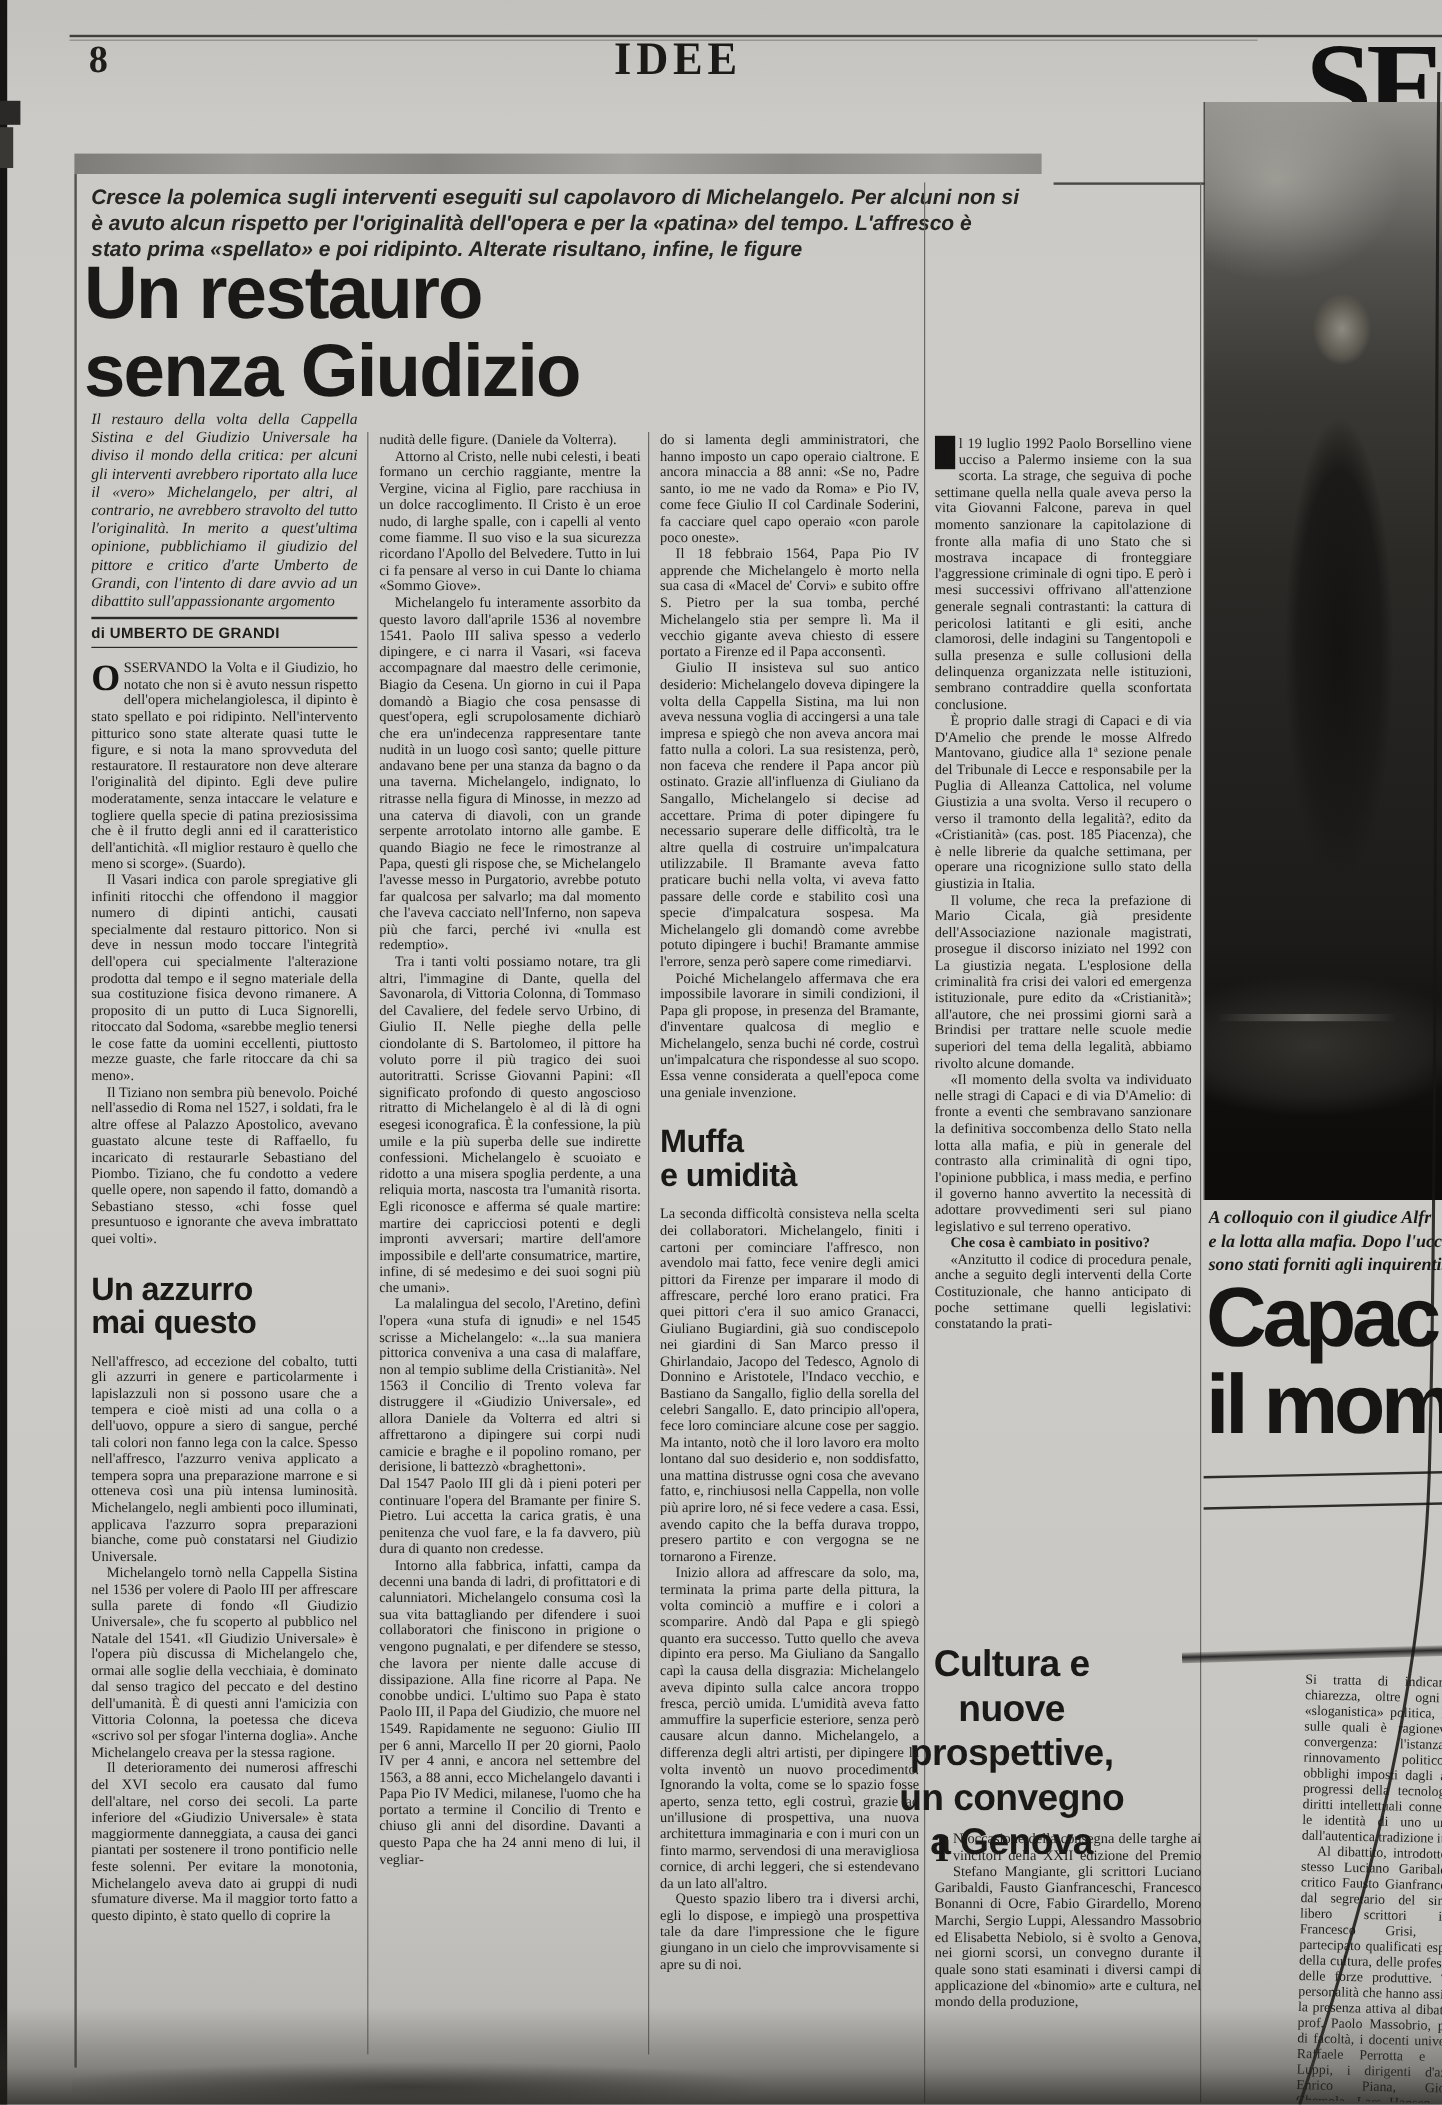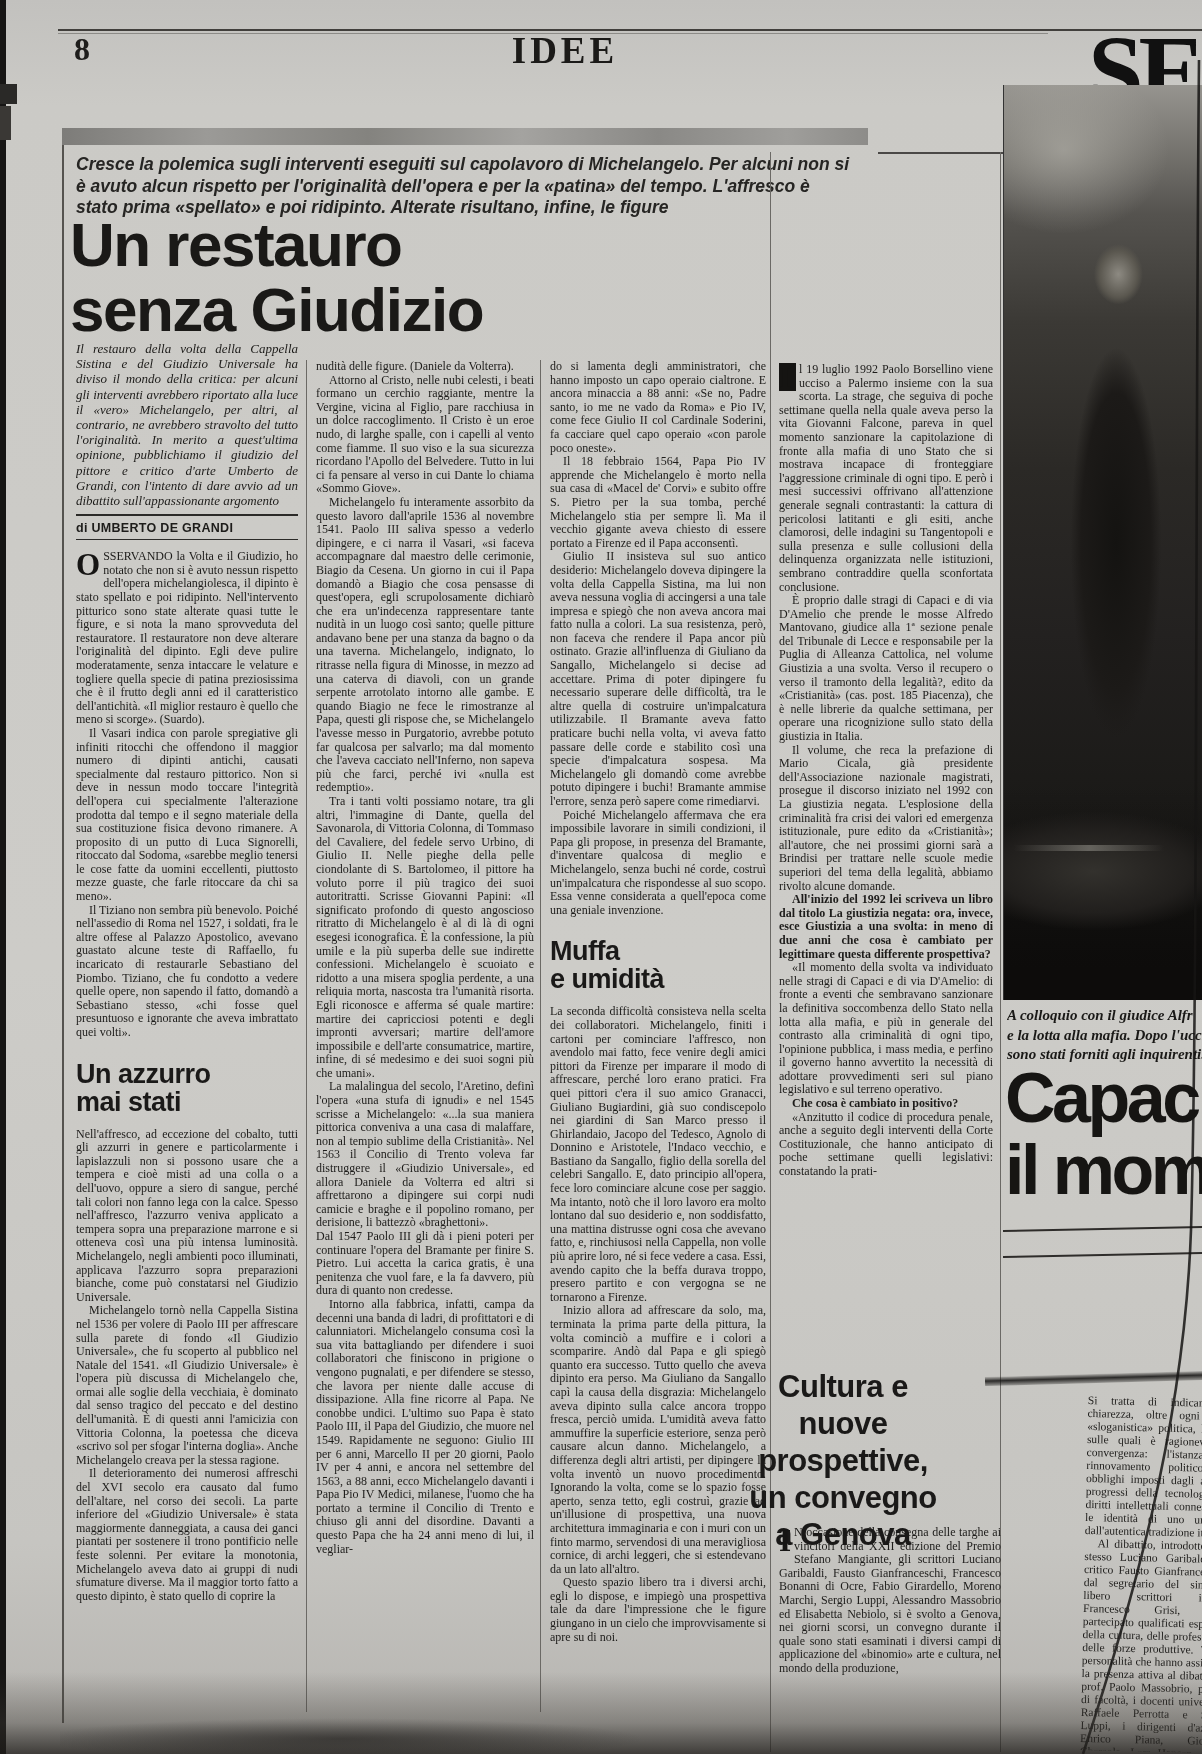--- a/index.html
+++ b/index.html
@@ -103,21 +103,21 @@
   <div class="abs col" style="left:76px;top:341px;width:222px;height:1360px;">
     <p class="intro">Il restauro della volta della Cappella Sistina e del Giudizio Universale ha diviso il mondo della critica: per alcuni gli interventi avrebbero riportato alla luce il «vero» Michelangelo, per altri, al contrario, ne avrebbero stravolto del tutto l'originalità. In merito a quest'ultima opinione, pubblichiamo il giudizio del pittore e critico d'arte Umberto de Grandi, con l'intento di dare avvio ad un dibattito sull'appassionante argomento</p>
     <div class="byline">di UMBERTO DE GRANDI</div>
     <p class="noindent">
       <span class="dropcap">O</span><span>SSERVANDO la Volta e il Giudizio, ho notato che non si è avuto nessun rispetto dell'opera michelangiolesca, il dipinto è stato spellato e poi ridipinto. Nell'intervento pitturico sono state alterate quasi tutte le figure, e si nota la mano sprovveduta del restauratore. Il restauratore non deve alterare l'originalità del dipinto. Egli deve pulire moderatamente, senza intaccare le velature e togliere quella specie di patina preziosissima che è il frutto degli anni ed il caratteristico dell'antichità. «Il miglior restauro è quello che meno si scorge». (Suardo).</span>
     </p>
     <p>Il Vasari indica con parole spregiative gli infiniti ritocchi che offendono il maggior numero di dipinti antichi, causati specialmente dal restauro pittorico. Non si deve in nessun modo toccare l'integrità dell'opera cui specialmente l'alterazione prodotta dal tempo e il segno materiale della sua costituzione fisica devono rimanere. A proposito di un putto di Luca Signorelli, ritoccato dal Sodoma, «sarebbe meglio tenersi le cose fatte da uomini eccellenti, piuttosto mezze guaste, che farle ritoccare da chi sa meno».</p>
     <p>Il Tiziano non sembra più benevolo. Poiché nell'assedio di Roma nel 1527, i soldati, fra le altre offese al Palazzo Apostolico, avevano guastato alcune teste di Raffaello, fu incaricato di restaurarle Sebastiano del Piombo. Tiziano, che fu condotto a vedere quelle opere, non sapendo il fatto, domandò a Sebastiano stesso, «chi fosse quel presuntuoso e ignorante che aveva imbrattato quei volti».</p>
     <div class="subhead">
       <div>Un azzurro</div>
-      <div>mai stati</div>
+      <div>mai questo</div>
     </div>
     <p class="noindent">Nell'affresco, ad eccezione del cobalto, tutti gli azzurri in genere e particolarmente i lapislazzuli non si possono usare che a tempera e cioè misti ad una colla o a dell'uovo, oppure a siero di sangue, perché tali colori non fanno lega con la calce. Spesso nell'affresco, l'azzurro veniva applicato a tempera sopra una preparazione marrone e si otteneva così una più intensa luminosità. Michelangelo, negli ambienti poco illuminati, applicava l'azzurro sopra preparazioni bianche, come può constatarsi nel Giudizio Universale.</p>
     <p>Michelangelo tornò nella Cappella Sistina nel 1536 per volere di Paolo III per affrescare sulla parete di fondo «Il Giudizio Universale», che fu scoperto al pubblico nel Natale del 1541. «Il Giudizio Universale» è l'opera più discussa di Michelangelo che, ormai alle soglie della vecchiaia, è dominato dal senso tragico del peccato e del destino dell'umanità. È di questi anni l'amicizia con Vittoria Colonna, la poetessa che diceva «scrivo sol per sfogar l'interna doglia». Anche Michelangelo creava per la stessa ragione.</p>
     <p>Il deterioramento dei numerosi affreschi del XVI secolo era causato dal fumo dell'altare, nel corso dei secoli. La parte inferiore del «Giudizio Universale» è stata maggiormente danneggiata, a causa dei ganci piantati per sostenere il trono pontificio nelle feste solenni. Per evitare la monotonia, Michelangelo aveva dato ai gruppi di nudi sfumature diverse. Ma il maggior torto fatto a questo dipinto, è stato quello di coprire la</p>
   </div>
 
   <div class="abs vrule" style="left:306px;top:360px;height:1352px;"></div>
 
   <div class="abs col" style="left:316px;top:360px;width:218px;height:1360px;">
     <p class="noindent">nudità delle figure. (Daniele da Volterra).</p>
@@ -147,21 +147,20 @@
 
   <div class="abs vrule" style="left:770px;top:152px;height:1600px;"></div>
   <div class="abs vrule" style="left:1000px;top:152px;height:1600px;"></div>
 
   <div class="abs col" style="left:779px;top:363px;width:214px;height:992px;">
     <p class="noindent">
       <span class="dropcap" style="background:#151412;color:#151412;margin-right:3px;width:14px;height:26px;overflow:hidden;">I</span><span>l 19 luglio 1992 Paolo Borsellino viene ucciso a Palermo insieme con la sua scorta. La strage, che seguiva di poche settimane quella nella quale aveva perso la vita Giovanni Falcone, pareva in quel momento sanzionare la capitolazione di fronte alla mafia di uno Stato che si mostrava incapace di fronteggiare l'aggressione criminale di ogni tipo. E però i mesi successivi offrivano all'attenzione generale segnali contrastanti: la cattura di pericolosi latitanti e gli esiti, anche clamorosi, delle indagini su Tangentopoli e sulla presenza e sulle collusioni della delinquenza organizzata nelle istituzioni, sembrano contraddire quella sconfortata conclusione.</span>
     </p>
     <p>È proprio dalle stragi di Capaci e di via D'Amelio che prende le mosse Alfredo Mantovano, giudice alla 1ª sezione penale del Tribunale di Lecce e responsabile per la Puglia di Alleanza Cattolica, nel volume Giustizia a una svolta. Verso il recupero o verso il tramonto della legalità?, edito da «Cristianità» (cas. post. 185 Piacenza), che è nelle librerie da qualche settimana, per operare una ricognizione sullo stato della giustizia in Italia.</p>
     <p>Il volume, che reca la prefazione di Mario Cicala, già presidente dell'Associazione nazionale magistrati, prosegue il discorso iniziato nel 1992 con La giustizia negata. L'esplosione della criminalità fra crisi dei valori ed emergenza istituzionale, pure edito da «Cristianità»; all'autore, che nei prossimi giorni sarà a Brindisi per trattare nelle scuole medie superiori del tema della legalità, abbiamo rivolto alcune domande.</p>
-    <p class="qbold">All'inizio del 1992 lei scriveva un libro dal titolo La giustizia negata: ora, invece, esce Giustizia a una svolta: in meno di due anni che cosa è cambiato per legittimare questa differente prospettiva?</p>
     <p>«Il momento della svolta va individuato nelle stragi di Capaci e di via D'Amelio: di fronte a eventi che sembravano sanzionare la definitiva soccombenza dello Stato nella lotta alla mafia, e più in generale del contrasto alla criminalità di ogni tipo, l'opinione pubblica, i mass media, e perfino il governo hanno avvertito la necessità di adottare provvedimenti seri sul piano legislativo e sul terreno operativo.</p>
     <p class="qbold">Che cosa è cambiato in positivo?</p>
     <p>«Anzitutto il codice di procedura penale, anche a seguito degli interventi della Corte Costituzionale, che hanno anticipato di poche settimane quelli legislativi: constatando la prati-</p>
   </div>
 
   <div class="abs photo">
     <div class="abs photo-wall"></div>
     <div class="abs photo-man"></div>
     <div class="abs photo-car"></div>
     <div class="abs photo-glint"></div>

